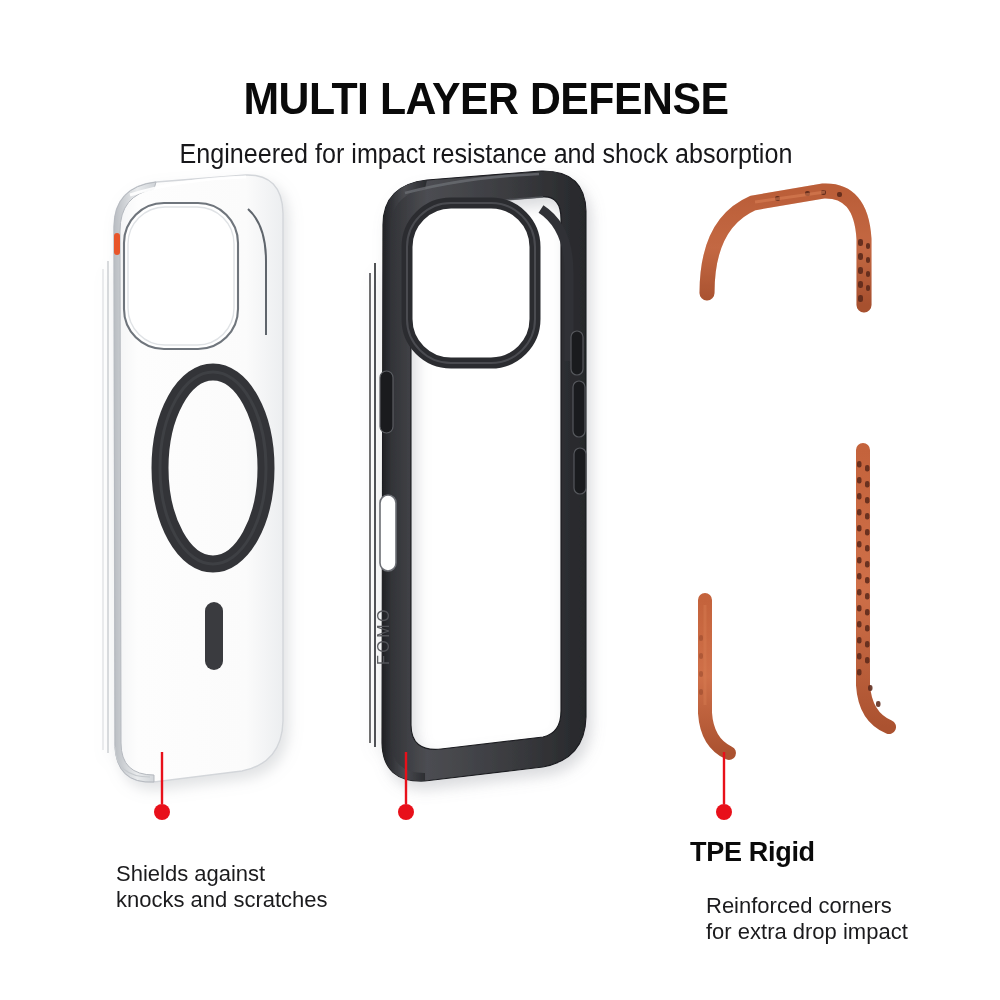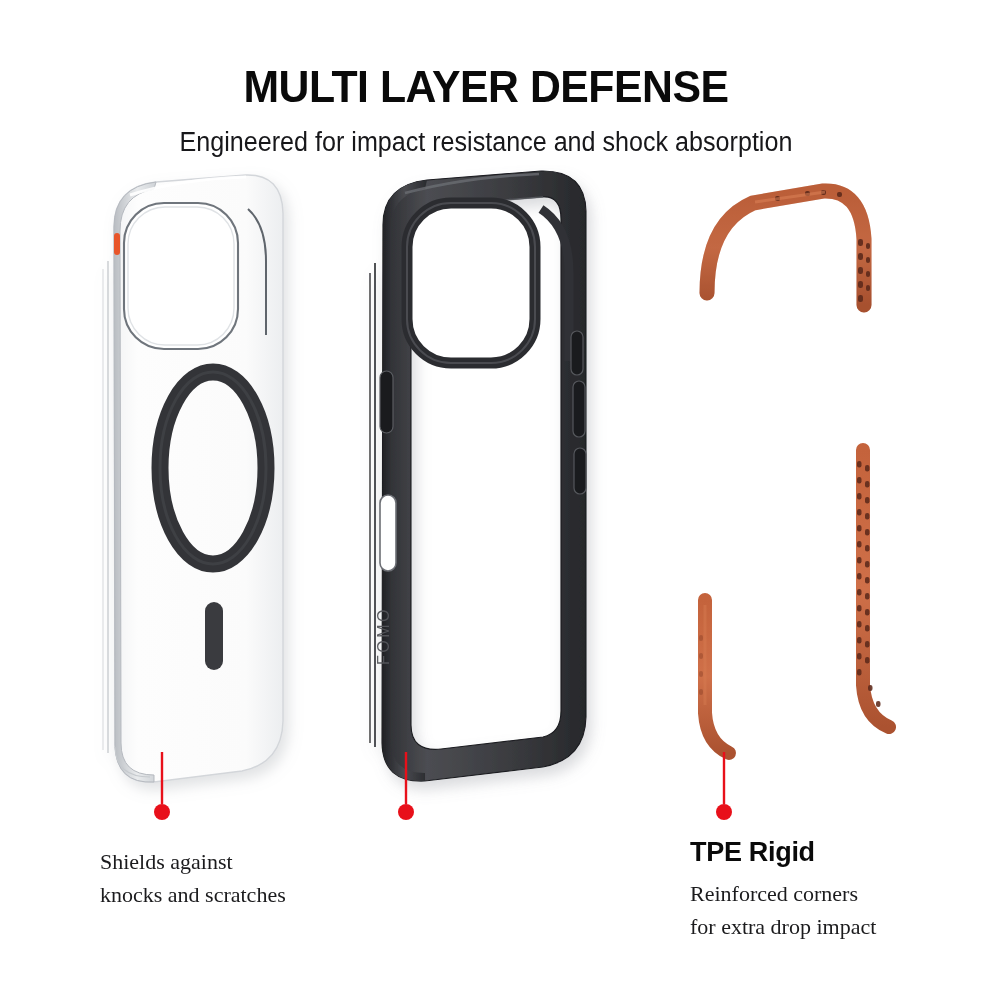--- a/index.html
+++ b/index.html
@@ -13,21 +13,21 @@
     position: relative;
     overflow: hidden;
     font-family: "Liberation Sans", sans-serif;
     color: #0d0d0d;
   }
 
   
   #header {
     position: absolute;
     left: 0;
-    top: 4px;
+    top: 16px;
     width: 972px;
     text-align: center;
   }
   #page-title {
     margin: 0;
     padding-top: 58px;
     font-size: 45px;
     line-height: 50px;
     font-weight: 700;
     letter-spacing: -0.5px;
@@ -73,28 +73,27 @@
 
   .callout-title {
     margin: 0;
     font-size: 27px;
     line-height: 32px;
     font-weight: 700;
     letter-spacing: -0.3px;
     color: #0a0a0a;
   }
   .callout-desc {
-    margin: 0;
+    margin: 16px;
     padding-top: 9px;
     font-size: 22px;
-    line-height: 33px;
+    line-height: 26px;
     font-weight: 400;
     color: #1b1b1d;
     white-space: pre-line;
-    font-family: Liberation Serif, serif;
   }
 
   .pointer {
     position: absolute;
     width: 30px;
     height: 70px;
   }
   #pointer-pc-shell  { left: 147px; top: 752px; }
   #pointer-tpu-frame { left: 391px; top: 752px; }
   #pointer-tpe-guard { left: 709px; top: 752px; }

